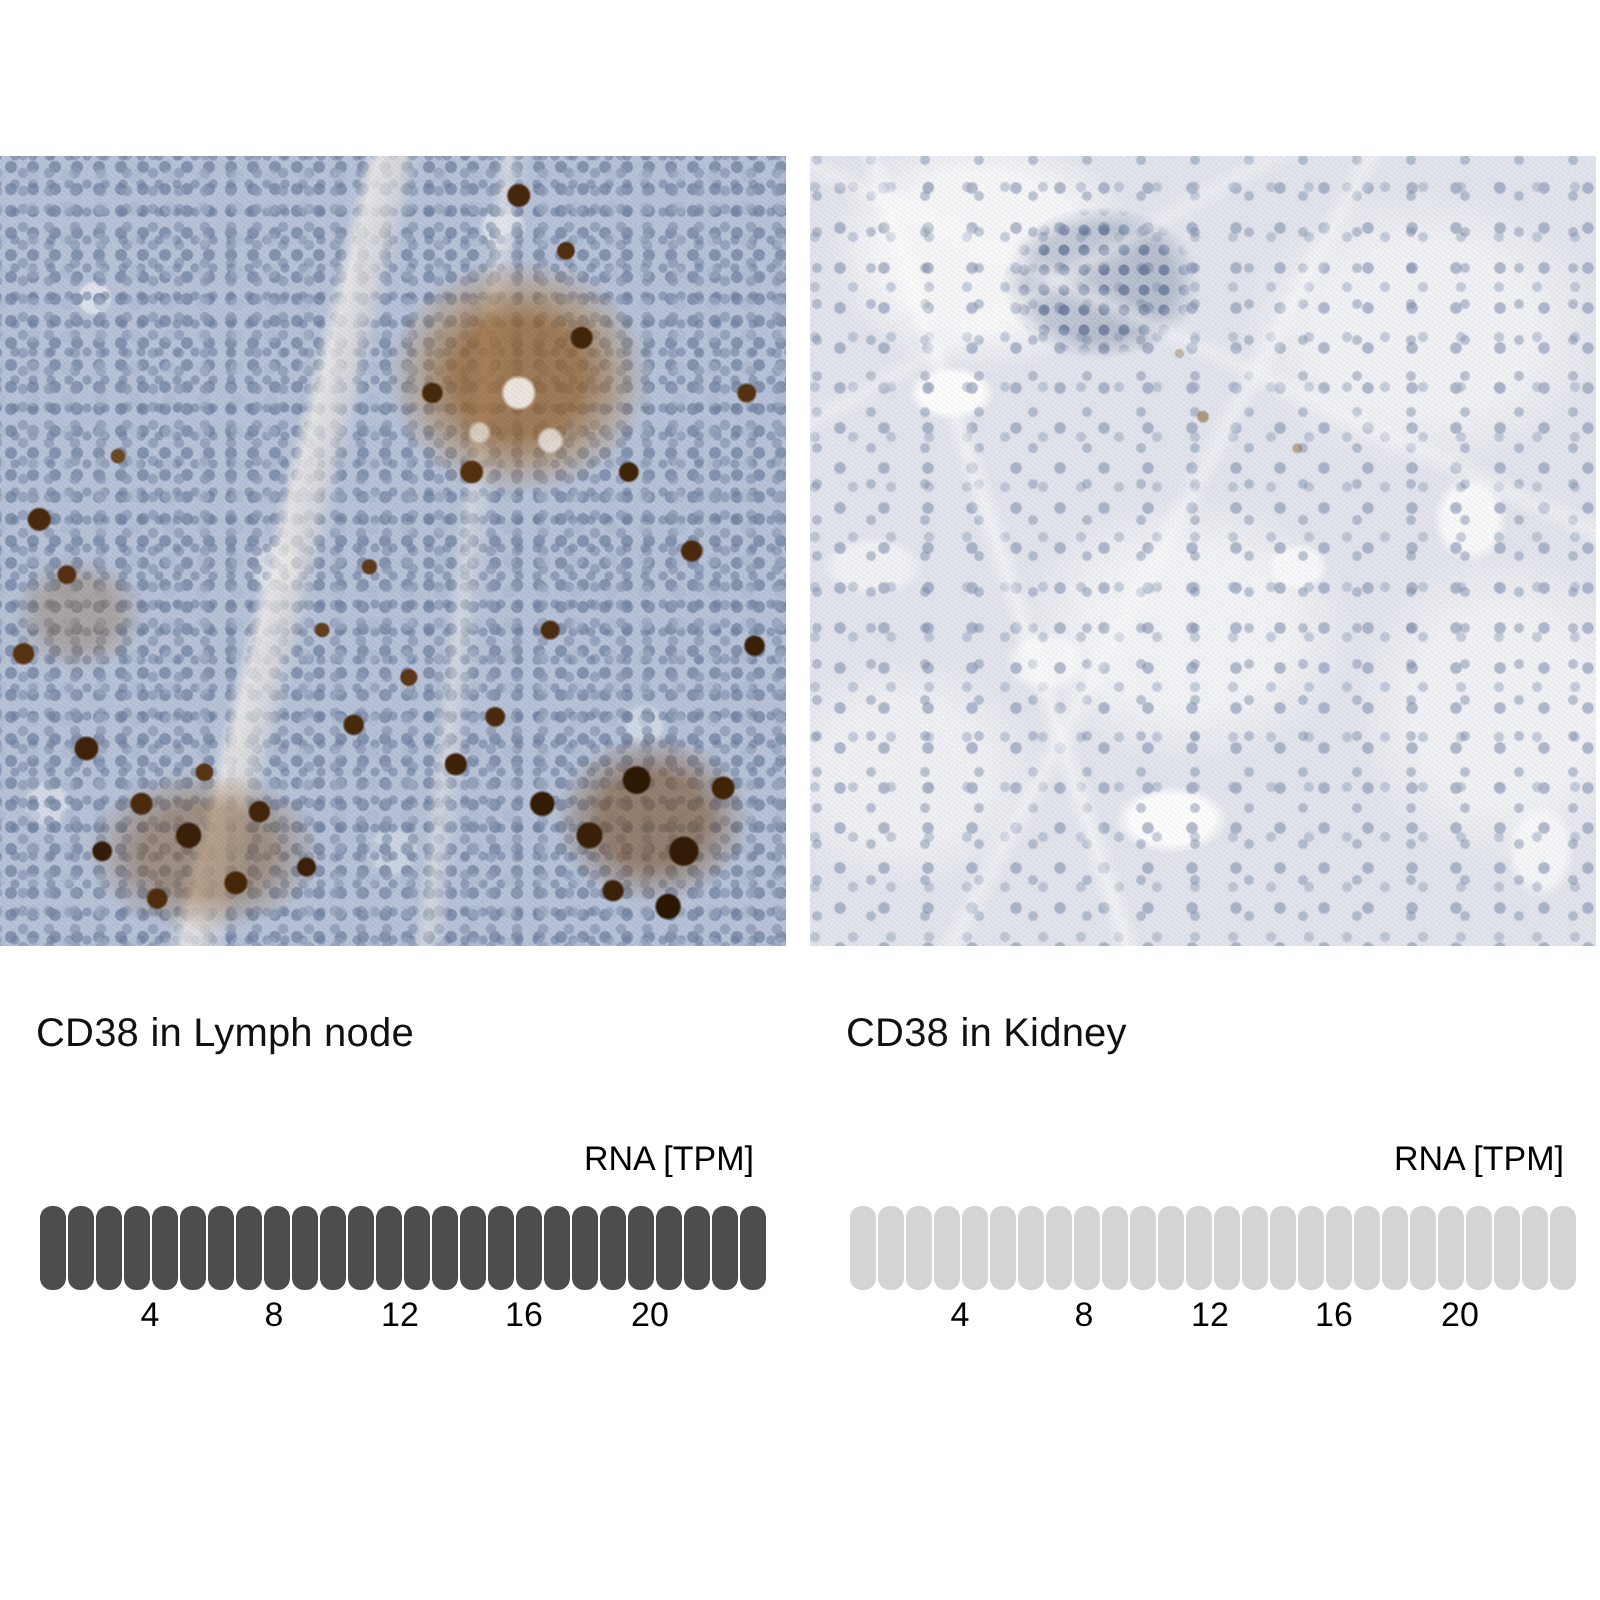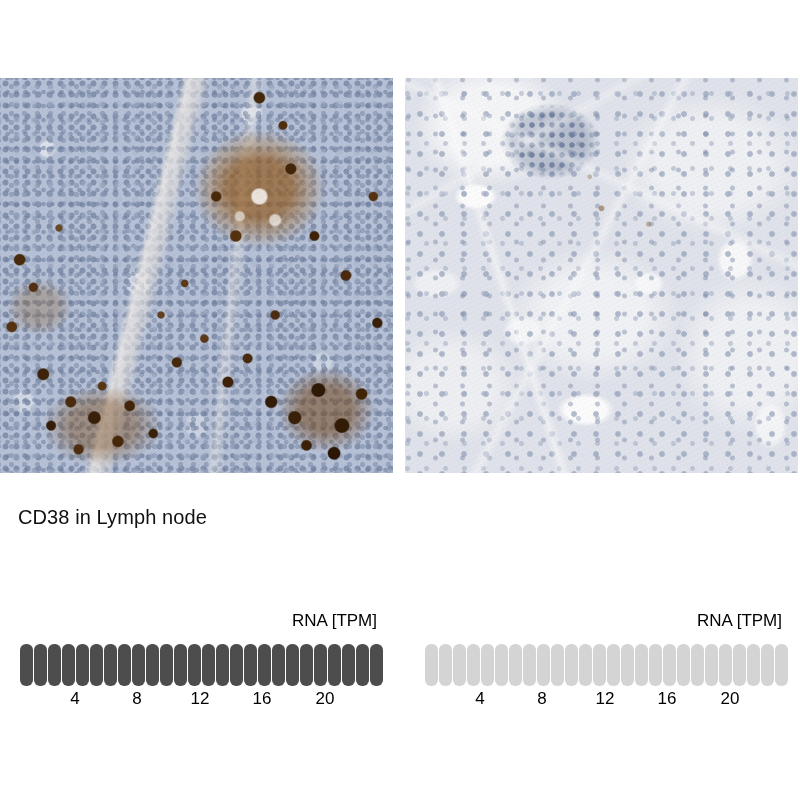--- a/index.html
+++ b/index.html
@@ -242,21 +242,20 @@
     white-space: nowrap;
   }
 
   
   .rna-unit {
     position: absolute;
     left: 0;
     top: 570px;
     width: 393px;
     height: 100px;
-    margin-top: 41px;
   }
   .rna-label {
     position: absolute;
     right: 16px;
     top: 0px;
     font-size: 17px;
     color: #000000;
     white-space: nowrap;
   }
   .bars {
@@ -356,20 +355,21 @@
       <div class="layer k-nuclei-a"></div>
       <div class="layer k-nuclei-b"></div>
       <div class="layer k-nuclei-c"></div>
       <div class="layer glomerulus"></div>
       <div class="layer glom-nuclei"></div>
       <div class="layer k-fibers"></div>
       <div class="layer k-speck"></div>
       <div class="layer grain"></div>
     </div>
 
+    <div class="caption">CD38 in Kidney</div>
 
     <div class="rna-unit">
       <div class="rna-label">RNA [TPM]</div>
       <div class="bars" id="bars-right">
           <div class="bar" style="background: rgb(212, 212, 212);"></div>
           <div class="bar" style="background: rgb(212, 212, 212);"></div>
           <div class="bar" style="background: rgb(212, 212, 212);"></div>
           <div class="bar" style="background: rgb(212, 212, 212);"></div>
           <div class="bar" style="background: rgb(212, 212, 212);"></div>
           <div class="bar" style="background: rgb(212, 212, 212);"></div>

